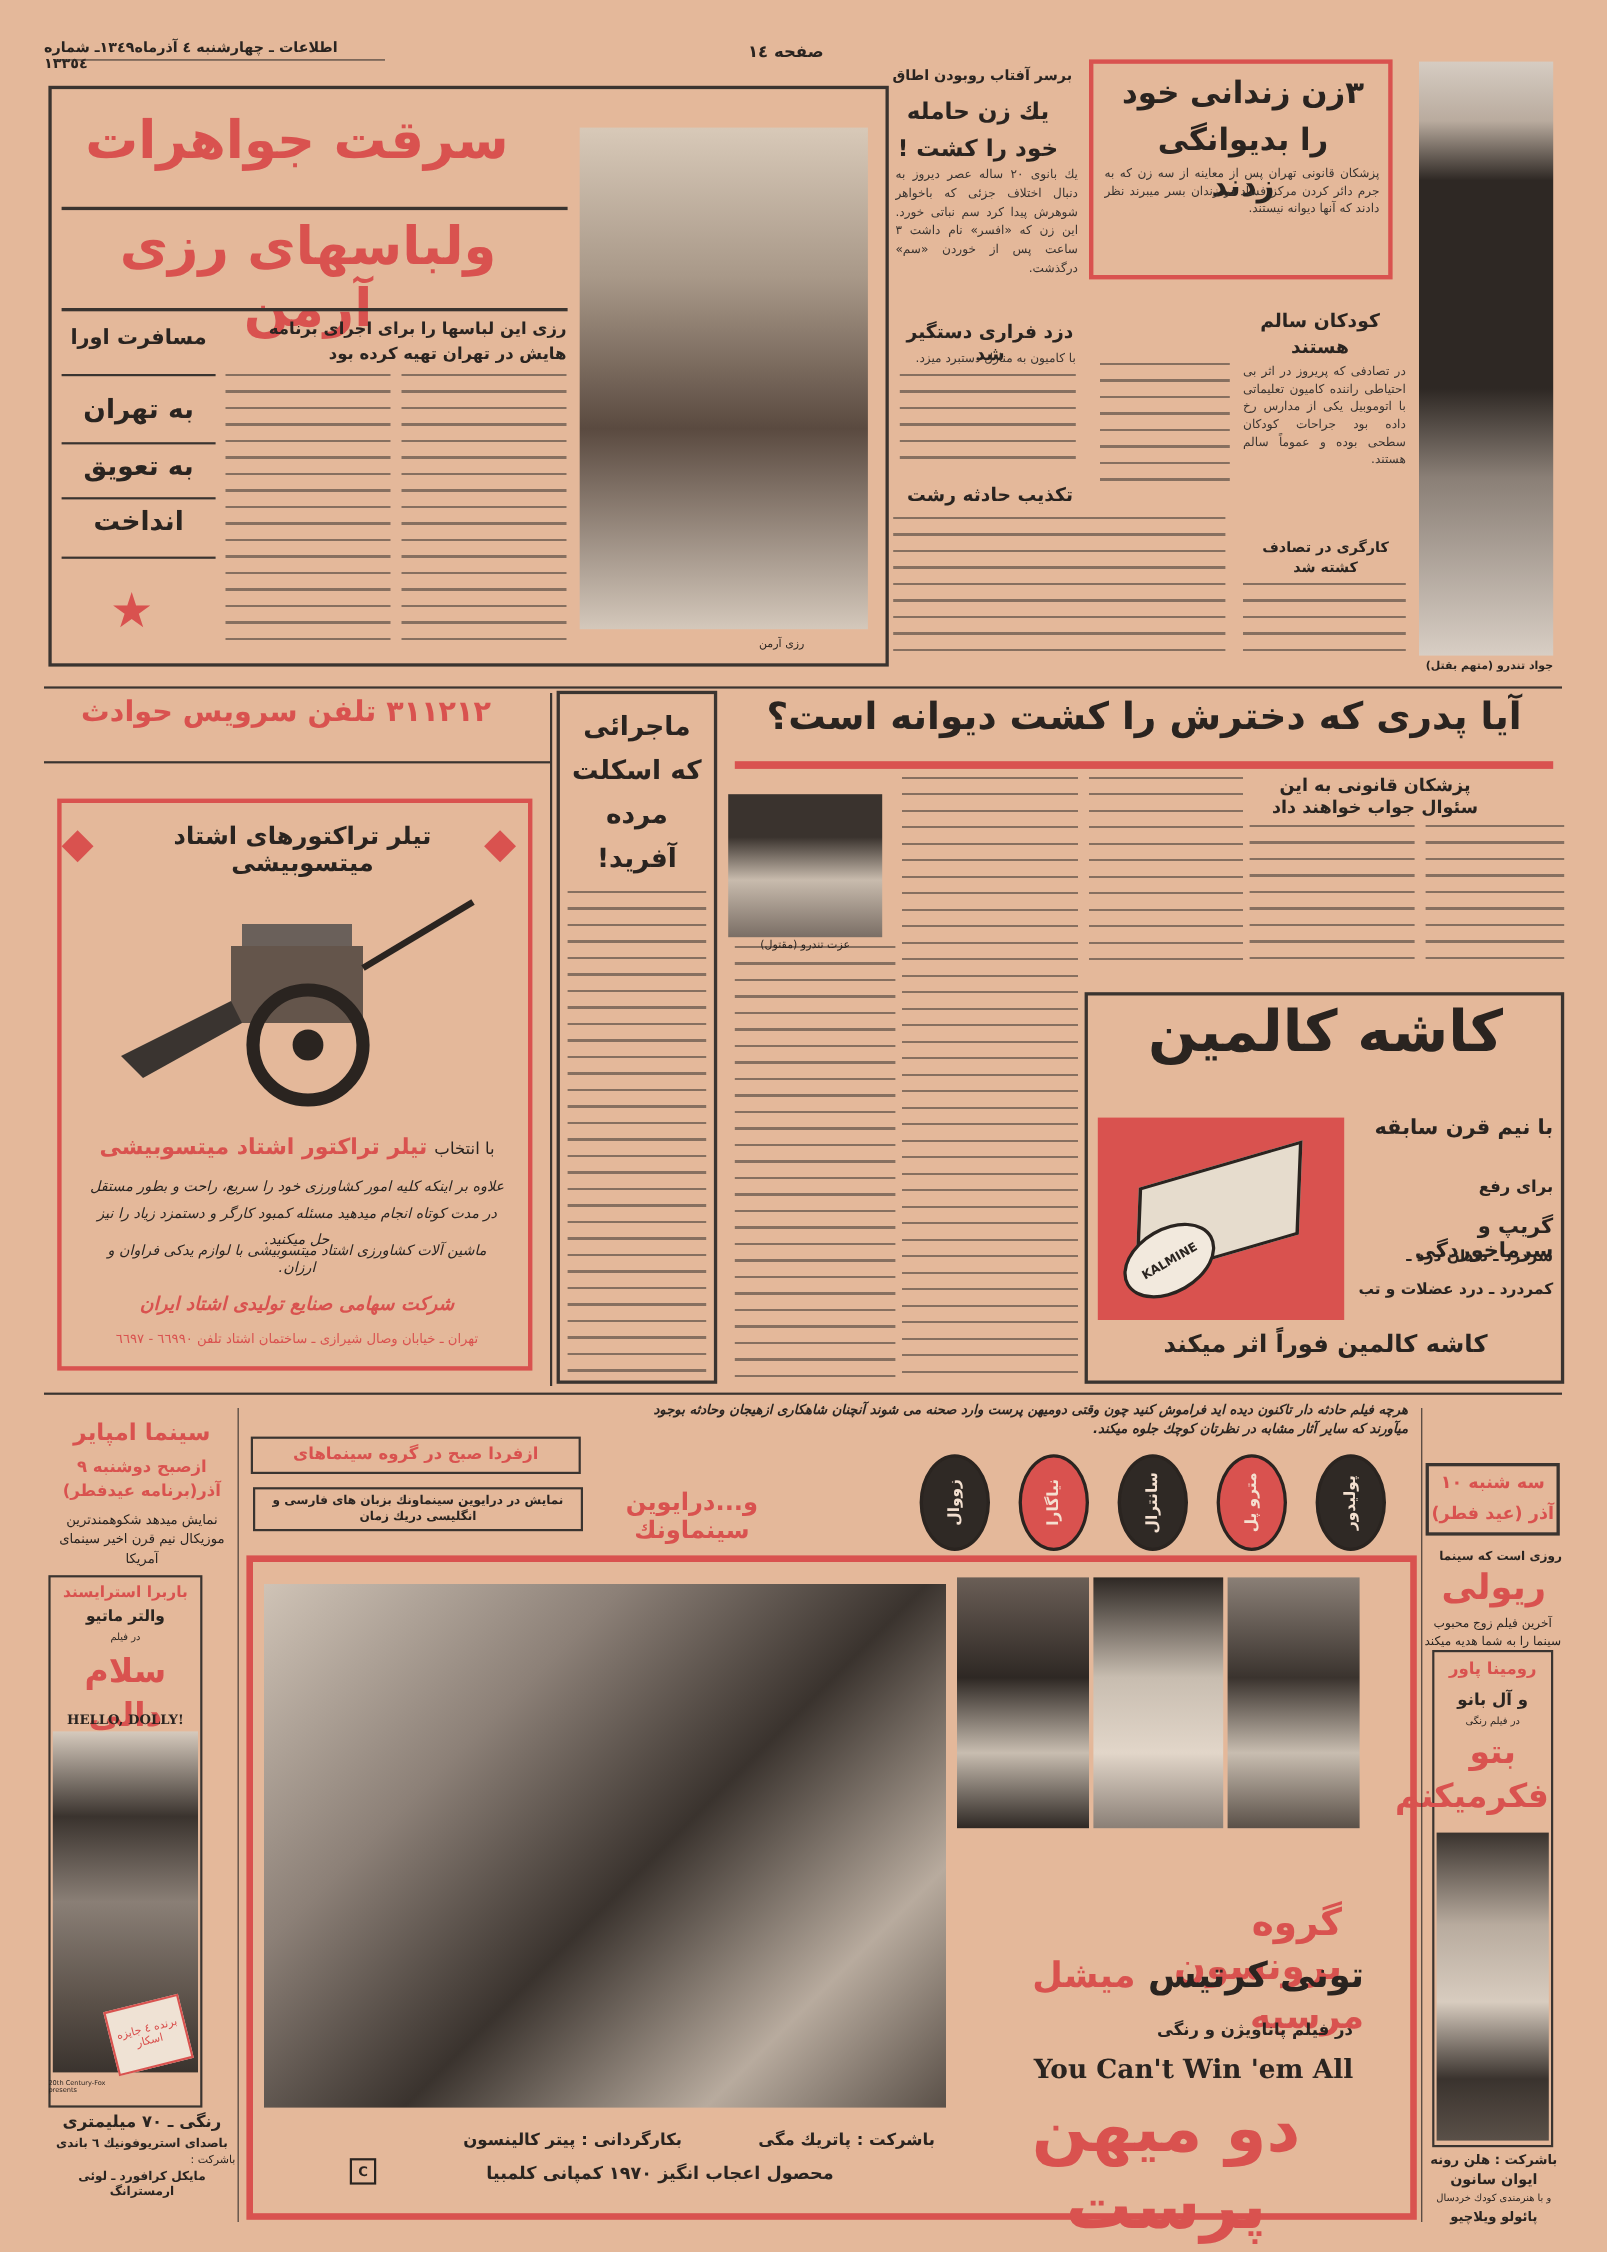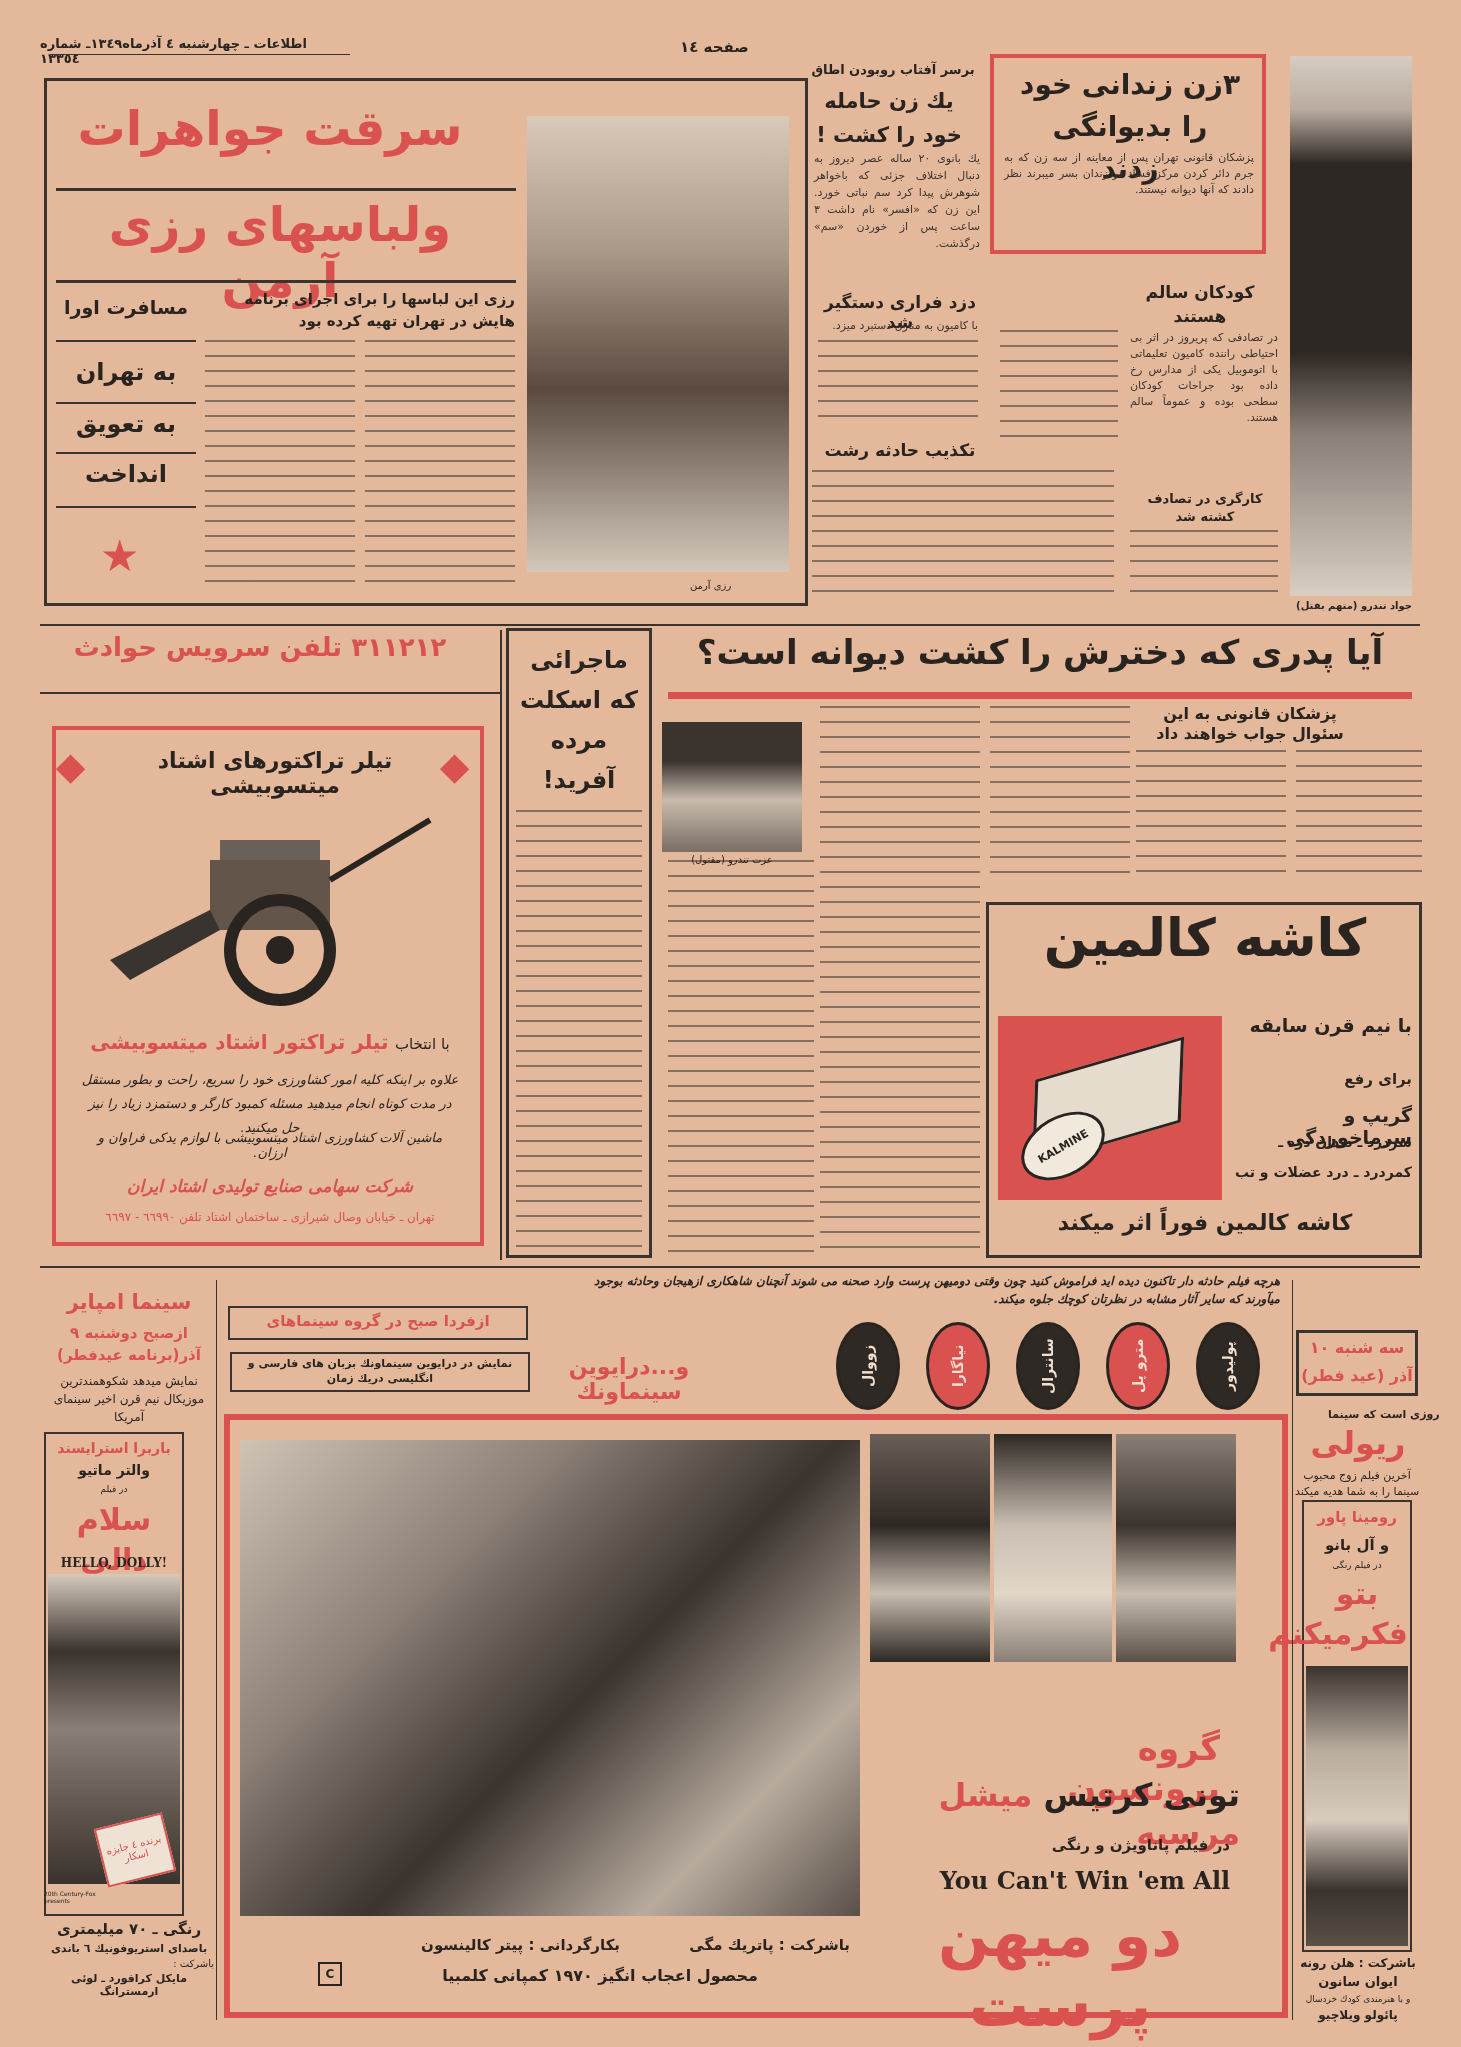--- a/index.html
+++ b/index.html
@@ -177,21 +177,21 @@
 <div class="abs red center" style="left:100px;top:1820px;width:70px;height:60px;background:#efe2d4;border:2px solid #d9524f;font-size:10px;text-align:center;transform:rotate(-14deg);">برنده ٤ جایزه اسکار</div>
 <div class="abs" style="left:44px;top:1890px;width:60px;font-size:6px;direction:ltr;text-align:left;">20th Century-Fox presents</div>
 <div class="abs" style="left:44px;top:1920px;width:170px;font-size:15px;font-weight:bold;text-align:center;">رنگی ـ ٧٠ میلیمتری</div>
 <div class="abs" style="left:44px;top:1942px;width:170px;font-size:11px;font-weight:bold;text-align:center;">باصدای استریوفونیك ٦ باندی</div>
 <div class="abs" style="left:44px;top:1958px;width:170px;font-size:10px;">باشرکت :</div>
 <div class="abs" style="left:44px;top:1972px;width:170px;font-size:11px;font-weight:bold;text-align:center;">مایکل کرافورد ـ لوئی ارمسترانگ</div>
 <div class="vrule" style="left:216px;top:1280px;height:740px;width:1px;"></div>
 
 <div class="box" style="left:1296px;top:1330px;width:122px;height:66px;"></div>
 <div class="abs red headline" style="left:1300px;top:1334px;width:114px;font-size:16px;line-height:28px;">سه شنبه ١٠ آذر (عید فطر)</div>
-<div class="abs" style="left:1296px;top:1408px;width:124px;font-size:11px;font-weight:bold;text-align:left;margin-left:32px;">روزی است که سینما</div>
+<div class="abs" style="left:1296px;top:1408px;width:124px;font-size:11px;font-weight:bold;text-align:right;">روزی است که سینما</div>
 <div class="abs red headline" style="left:1296px;top:1424px;width:124px;font-size:32px;">ریولی</div>
 <div class="abs" style="left:1292px;top:1468px;width:130px;font-size:11px;text-align:center;line-height:16px;">آخرین فیلم زوج محبوب سینما را به شما هدیه میکند</div>
 <div class="box" style="left:1302px;top:1500px;width:110px;height:452px;border-width:2px;"></div>
 <div class="abs red headline" style="left:1306px;top:1508px;width:102px;font-size:15px;">رومینا پاور</div>
 <div class="abs headline" style="left:1306px;top:1536px;width:102px;font-size:15px;">و آل بانو</div>
 <div class="abs" style="left:1306px;top:1560px;width:102px;font-size:9px;text-align:center;">در فیلم رنگی</div>
 <div class="abs red headline" style="left:1306px;top:1574px;width:102px;font-size:30px;line-height:40px;">بتو فکرمیکنم</div>
 <div class="abs photo" style="left:1306px;top:1666px;width:102px;height:280px;background:linear-gradient(180deg,#3a332e 0%,#b8ab9e 30%,#d8ccbf 55%,#3a332e 80%,#5a5048 100%);"></div>
 <div class="abs" style="left:1296px;top:1956px;width:124px;font-size:12px;font-weight:bold;text-align:center;">باشرکت : هلن رونه</div>
 <div class="abs" style="left:1296px;top:1974px;width:124px;font-size:13px;font-weight:bold;text-align:center;">ایوان سانون</div>

